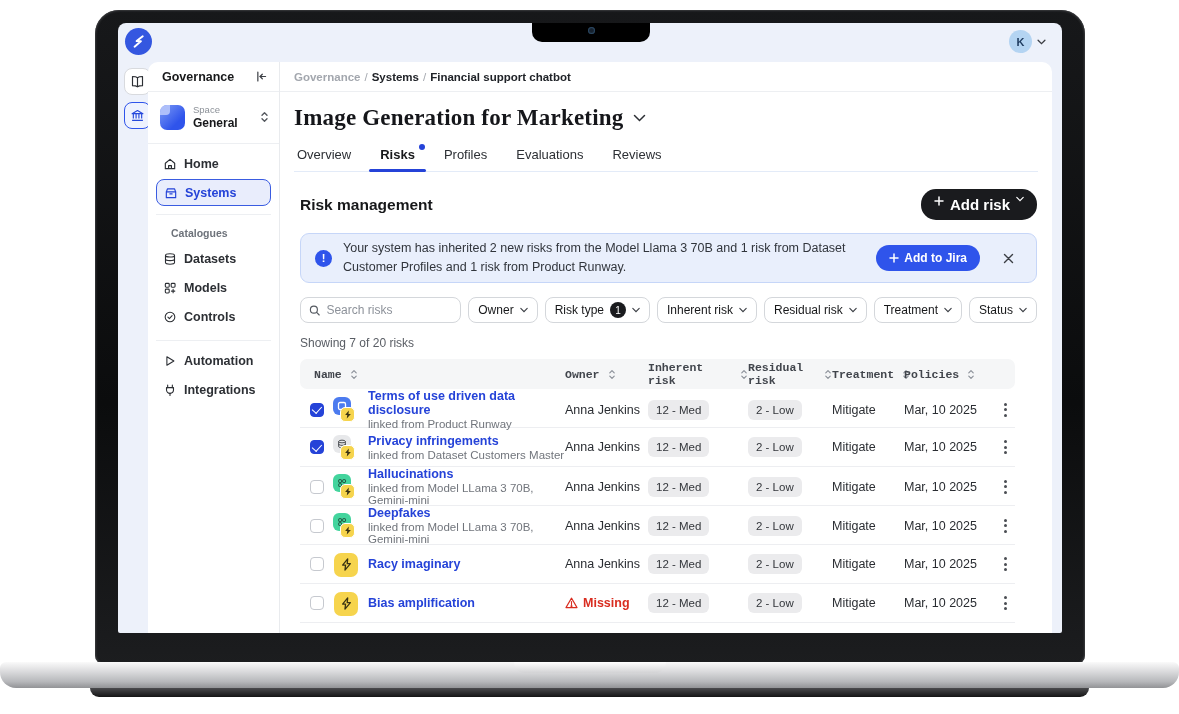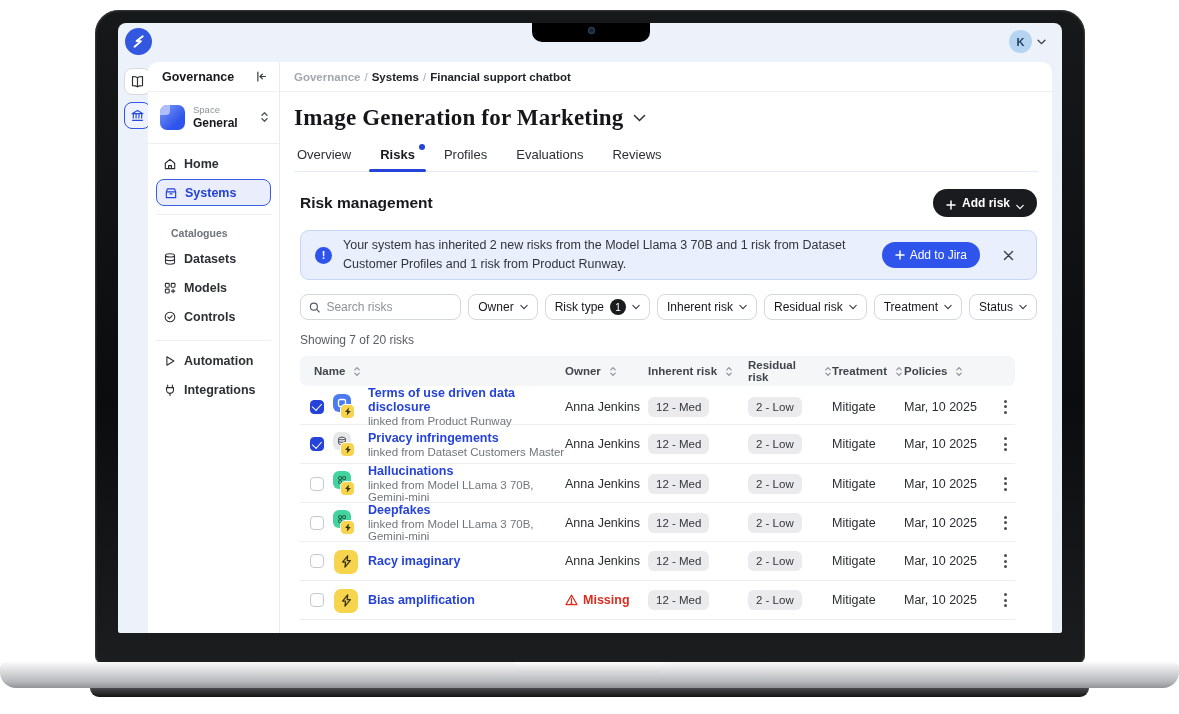--- a/index.html
+++ b/index.html
@@ -59,41 +59,41 @@
   .page-title { font-family:"Liberation Serif", serif; font-size:23px; color:#15161a; letter-spacing:.2px; }
   .tabs { display:flex; gap:27px; margin-top:10px; border-bottom:1px solid #e3ebf8; padding:0 2px; }
   .tab { position:relative; font-size:13px; color:#2c2f34; padding:6px 1px 9px; cursor:pointer; }
   .tab.active { font-weight:600; color:#17181a; }
   .tab.active::after { content:""; position:absolute; left:-10px; right:-10px; bottom:-1px; height:3px; background:#2543d8; border-radius:2px; }
   .tab .dot { position:absolute; top:3px; right:-9px; width:6px; height:6px; border-radius:50%; background:#2543d8; }
 
   .section { padding:17px 15px 0 20px; flex:1; }
   .section-head { display:flex; align-items:center; justify-content:space-between; }
   .section-title { font-size:15.5px; font-weight:bold; color:#17181a; }
-  .btn-dark { display:flex; align-items:flex-end; gap:6px; background:#1a1b1e; color:#fff; font-size:12px; font-weight:600; border:none; border-radius:15px; padding:7px 13px; cursor:pointer; }
+  .btn-dark { display:flex; align-items:flex-start; gap:6px; background:#1a1b1e; color:#fff; font-size:15px; font-weight:600; border:none; border-radius:15px; padding:7px 13px; cursor:pointer; }
 
   .banner { margin-top:13px; height:50px; background:#e9effc; border:1px solid #c6d6f8; border-radius:9px; display:flex; align-items:center; padding:0 14px; gap:11px; }
   .info-icon { width:17px; height:17px; border-radius:50%; background:#2f54eb; color:#fff; font-size:11px; font-weight:bold; display:flex; align-items:center; justify-content:center; flex:0 0 auto; }
   .banner-text { font-size:12.5px; color:#31353c; line-height:1.55; max-width:555px; }
   .banner-spacer { flex:1; }
-  .btn-jira { display:flex; align-items:center; gap:5px; background:#2f54eb; color:#fff; font-size:12px; font-weight:400; border:none; border-radius:14px; padding:6px 13px; cursor:pointer; white-space:nowrap; }
+  .btn-jira { display:flex; align-items:center; gap:5px; background:#2f54eb; color:#fff; font-size:12px; font-weight:700; border:none; border-radius:14px; padding:6px 13px; cursor:pointer; white-space:nowrap; }
   .banner-close { margin:0 8px 0 12px; cursor:pointer; color:#3b3e44; display:flex; }
 
   .filters { display:flex; gap:7px; margin-top:14px; }
   .search-box { width:171px; height:26px; border:1px solid #d4d7db; border-radius:8px; display:flex; align-items:center; padding:0 8px; gap:6px; background:#fff; }
   .search-box input { border:none; outline:none; width:100%; font-size:12px; color:#17181a; font-family:"Liberation Sans", sans-serif; background:transparent; }
   .search-box input::placeholder { color:#8d929a; }
   .pill { height:26px; border:1px solid #d4d7db; border-radius:8px; background:#fff; display:flex; align-items:center; gap:6px; padding:0 9px; font-size:12px; color:#17181a; cursor:pointer; white-space:nowrap; }
   .pill .count { width:16px; height:16px; border-radius:50%; background:#1a1b1e; color:#fff; font-size:10px; display:flex; align-items:center; justify-content:center; }
 
   .showing { font-size:12px; color:#595d64; margin:13px 0 9px; }
 
   .table { width:715px; }
   .t-head { display:grid; grid-template-columns:265px 83px 100px 84px 72px 91px 20px; background:#f5f6f7; border-radius:7px; height:30px; align-items:center; }
-  .t-head > div { font-size:11.5px; font-weight:600; color:#41454c; display:flex; align-items:center; gap:8px; }
+  .t-head > div { font-size:11.5px; font-weight:600; color:#41454c; display:flex; align-items:center; gap:8px;font-family:Liberation Mono, monospace; }
   .t-head > div:first-child { padding-left:14px; }
   .sort { color:#8a8f98; display:flex; }
   .t-row { display:grid; grid-template-columns:265px 83px 100px 84px 72px 91px 20px; height:39px; align-items:center; border-bottom:1px solid #edeef1; font-size:12.5px; color:#2a2d32; }
   .name-cell { display:flex; align-items:center; gap:9px; padding-left:10px; }
   .checkbox { width:14px; height:14px; border:1.5px solid #c6c9cf; border-radius:4px; background:#fff; flex:0 0 auto; cursor:pointer; position:relative; }
   .checkbox.checked { background:#2543d8; border-color:#2543d8; }
   .checkbox.checked::after { content:""; position:absolute; left:3.2px; top:0.8px; width:4.5px; height:8px; border:solid #fff; border-width:0 1.8px 1.8px 0; transform:rotate(42deg); }
   .icon-stack { position:relative; width:26px; height:29px; flex:0 0 auto; }
   .mini { position:absolute; border-radius:6px; display:flex; align-items:center; justify-content:center; }
   .mini.back { left:0; top:2px; width:18px; height:18px; }

